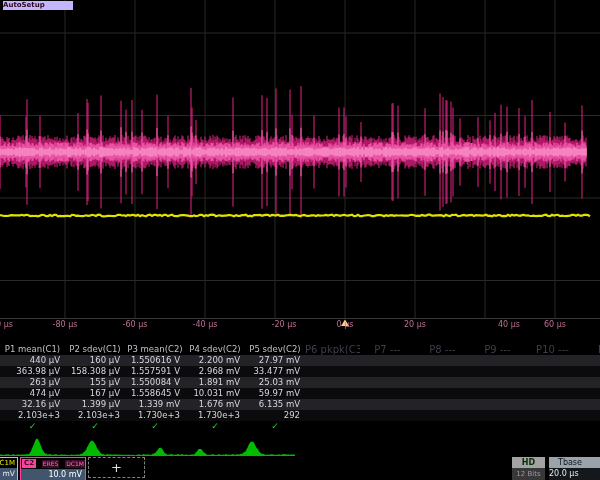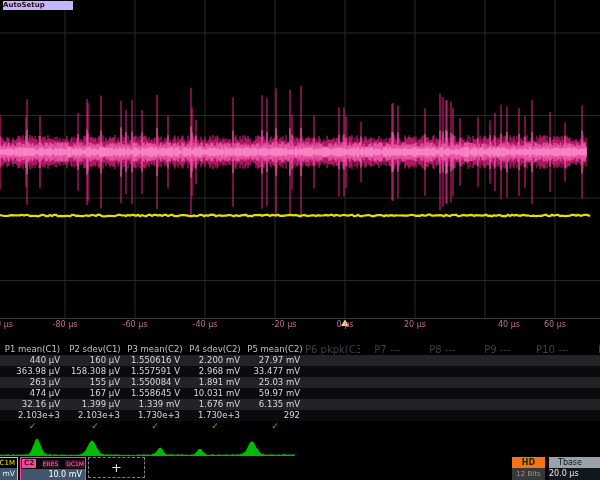--- a/index.html
+++ b/index.html
@@ -33,21 +33,21 @@
   #c2-box .r1{height:11px;display:flex;align-items:center;justify-content:space-between;}
   .c2-badge{background:#ff3fa4;color:#45081f;font-size:7px;font-weight:bold;padding:0 2px;
             height:9px;line-height:9px;margin-left:1px;}
   .c2-tag{background:#3c0c26;color:#ff6eb8;font-size:6px;height:8px;line-height:8px;
           padding:0 1px;margin-left:1px;white-space:nowrap;}
   #c2-box .r2{height:12px;line-height:12px;background:#41566e;color:#fff;font-size:8px;
               text-align:right;padding-right:3px;}
   #add-box{left:88px;width:57px;height:21px;border:1px dashed #828282;color:#e0e0e0;
            font-size:13px;line-height:19px;text-align:center;}
   #hd-box{left:512px;width:33px;}
-  #hd-top{height:11px;line-height:11px;background:#f97316;color:#003300;font-weight:bold;
+  #hd-top{height:11px;line-height:11px;background:#a3a3a3;color:#003300;font-weight:bold;
           font-size:8px;text-align:center;}
   #hd-bottom{height:12px;line-height:12px;background:#383838;color:#9a9aa2;font-size:7px;text-align:center;}
   #tbase-box{left:549px;width:51px;background:#14181c;}
   #tbase-top{height:11px;line-height:11px;background:#9aa2aa;color:#10161c;font-size:8px;
              padding-left:9px;overflow:hidden;white-space:nowrap;}
   #tbase-bottom{height:12px;line-height:12px;color:#e6e6e6;font-size:8px;padding-left:0;
                 overflow:hidden;white-space:nowrap;}
 </style>
 </head>
 <body>
@@ -80,21 +80,21 @@
       <span class="tick" style="left: 485px; margin-left: 24px;">40 µs</span>
       <span class="tick" style="left: 555px;">60 µs</span>
     </div>
 
   <div id="mtable">
       <div class="line">
         <div class="mh w1">P1 mean(C1)</div>
         <div class="mh">P2 sdev(C1)</div>
         <div class="mh">P3 mean(C2)</div>
         <div class="mh">P4 sdev(C2)</div>
-        <div class="mh">P5 mean(C2)</div>
+        <div class="mh">P5 sdev(C2)</div>
         <div class="mhd">P6 pkpk(C3)</div>
         <div class="mhd">P7 ---</div>
         <div class="mhd">P8 ---</div>
         <div class="mhd">P9 ---</div>
         <div class="mhd">P10 ---</div>
         <div class="mhd">P11</div>
       </div>
       <div class="line lt">
         <div class="mv w1">440 µV</div>
         <div class="mv">160 µV</div>

